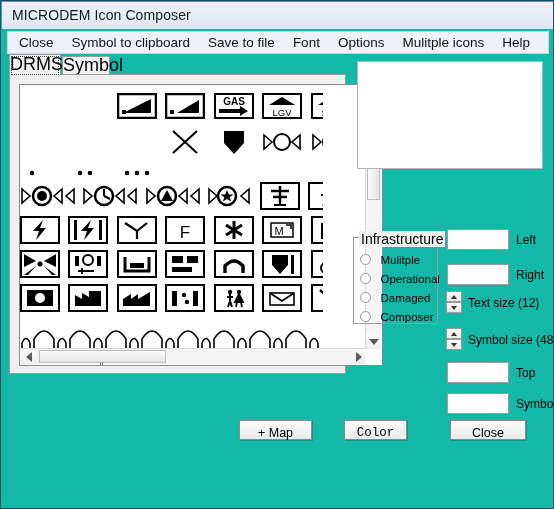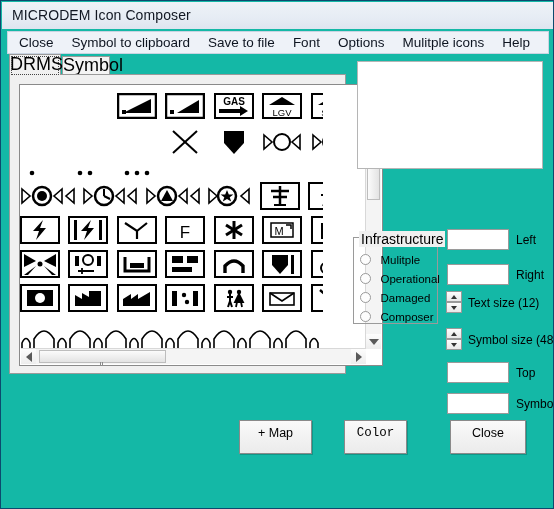--- a/index.html
+++ b/index.html
@@ -270,21 +270,21 @@
   .spin-btn.dn { top: 11px; }
   .spin-ar {
     position: absolute; left: 50%; top: 50%; width: 0; height: 0;
   }
   .spin-ar.u { margin:-2px 0 0 -3px; border-left:3px solid transparent; border-right:3px solid transparent; border-bottom:4px solid #333; }
   .spin-ar.d { margin:-2px 0 0 -3px; border-left:3px solid transparent; border-right:3px solid transparent; border-top:4px solid #333; }
 
   
   .btn {
     position: absolute;
-    height: 34px;
+    height: 20px;
     background: linear-gradient(180deg,#fafafa,#ebebeb);
     border: 1px solid #8a8a8a;
     box-sizing: border-box;
     font-size: 12.5px;
     color: #000;
     text-align: center;
     line-height: 24px;
     cursor: default;
     box-shadow: 1px 1px 0 rgba(0,0,0,0.18);
   }

